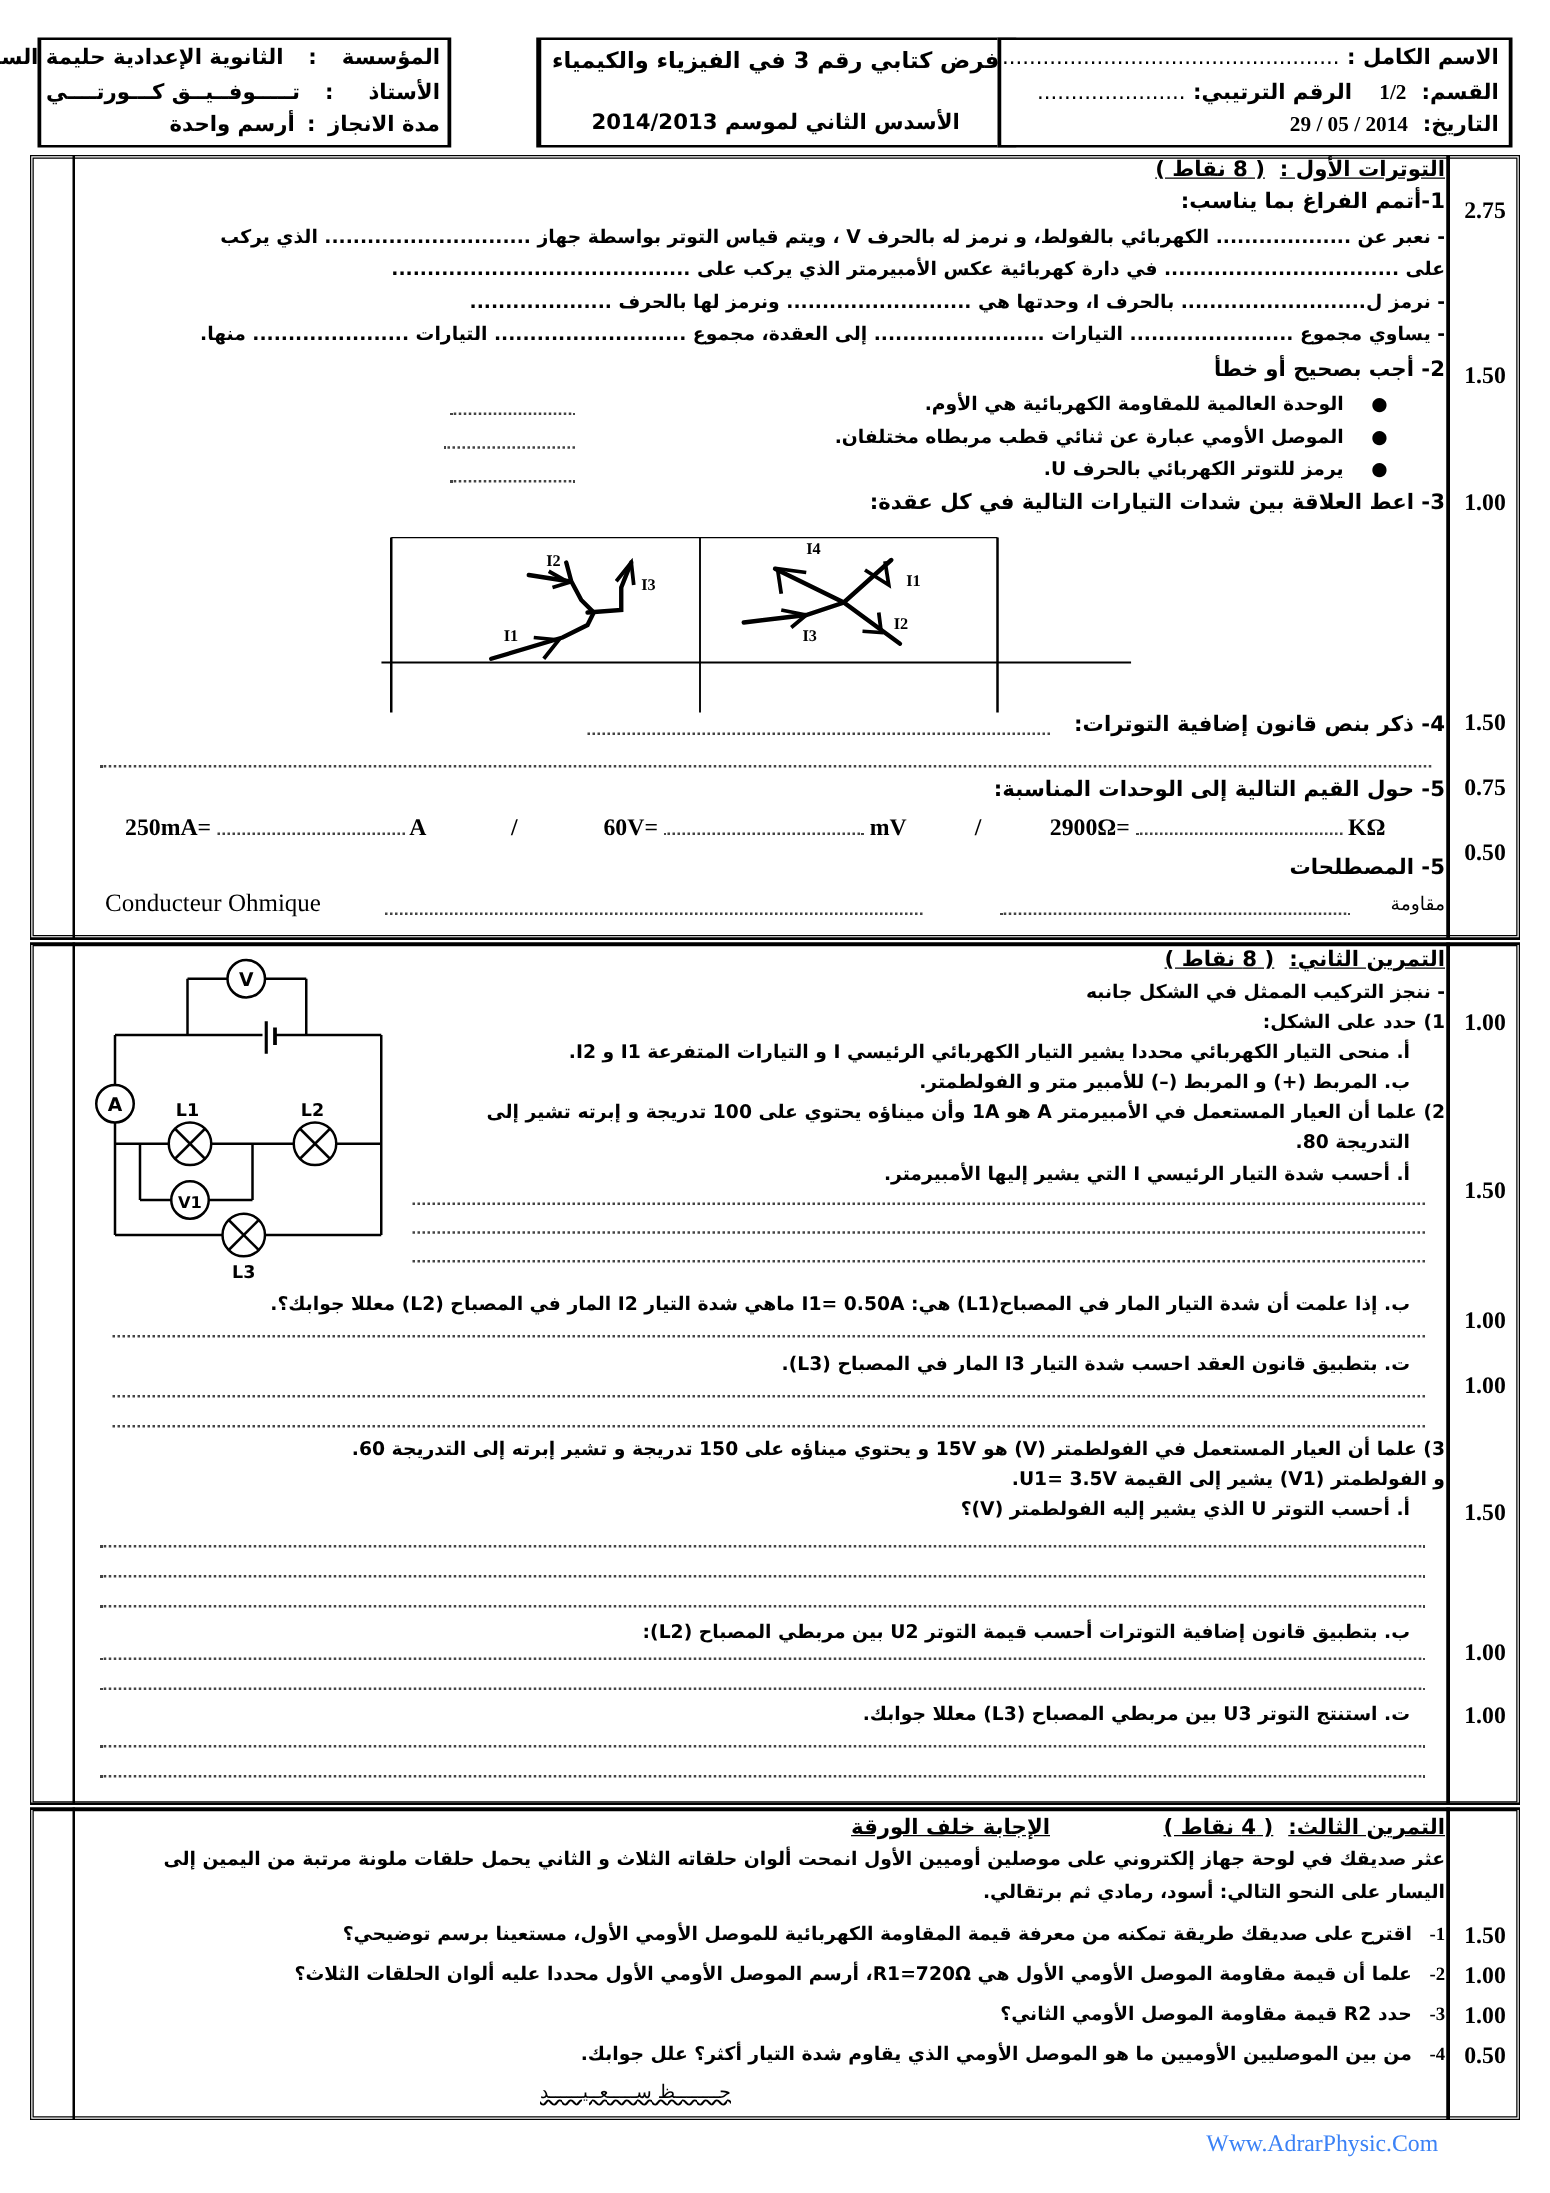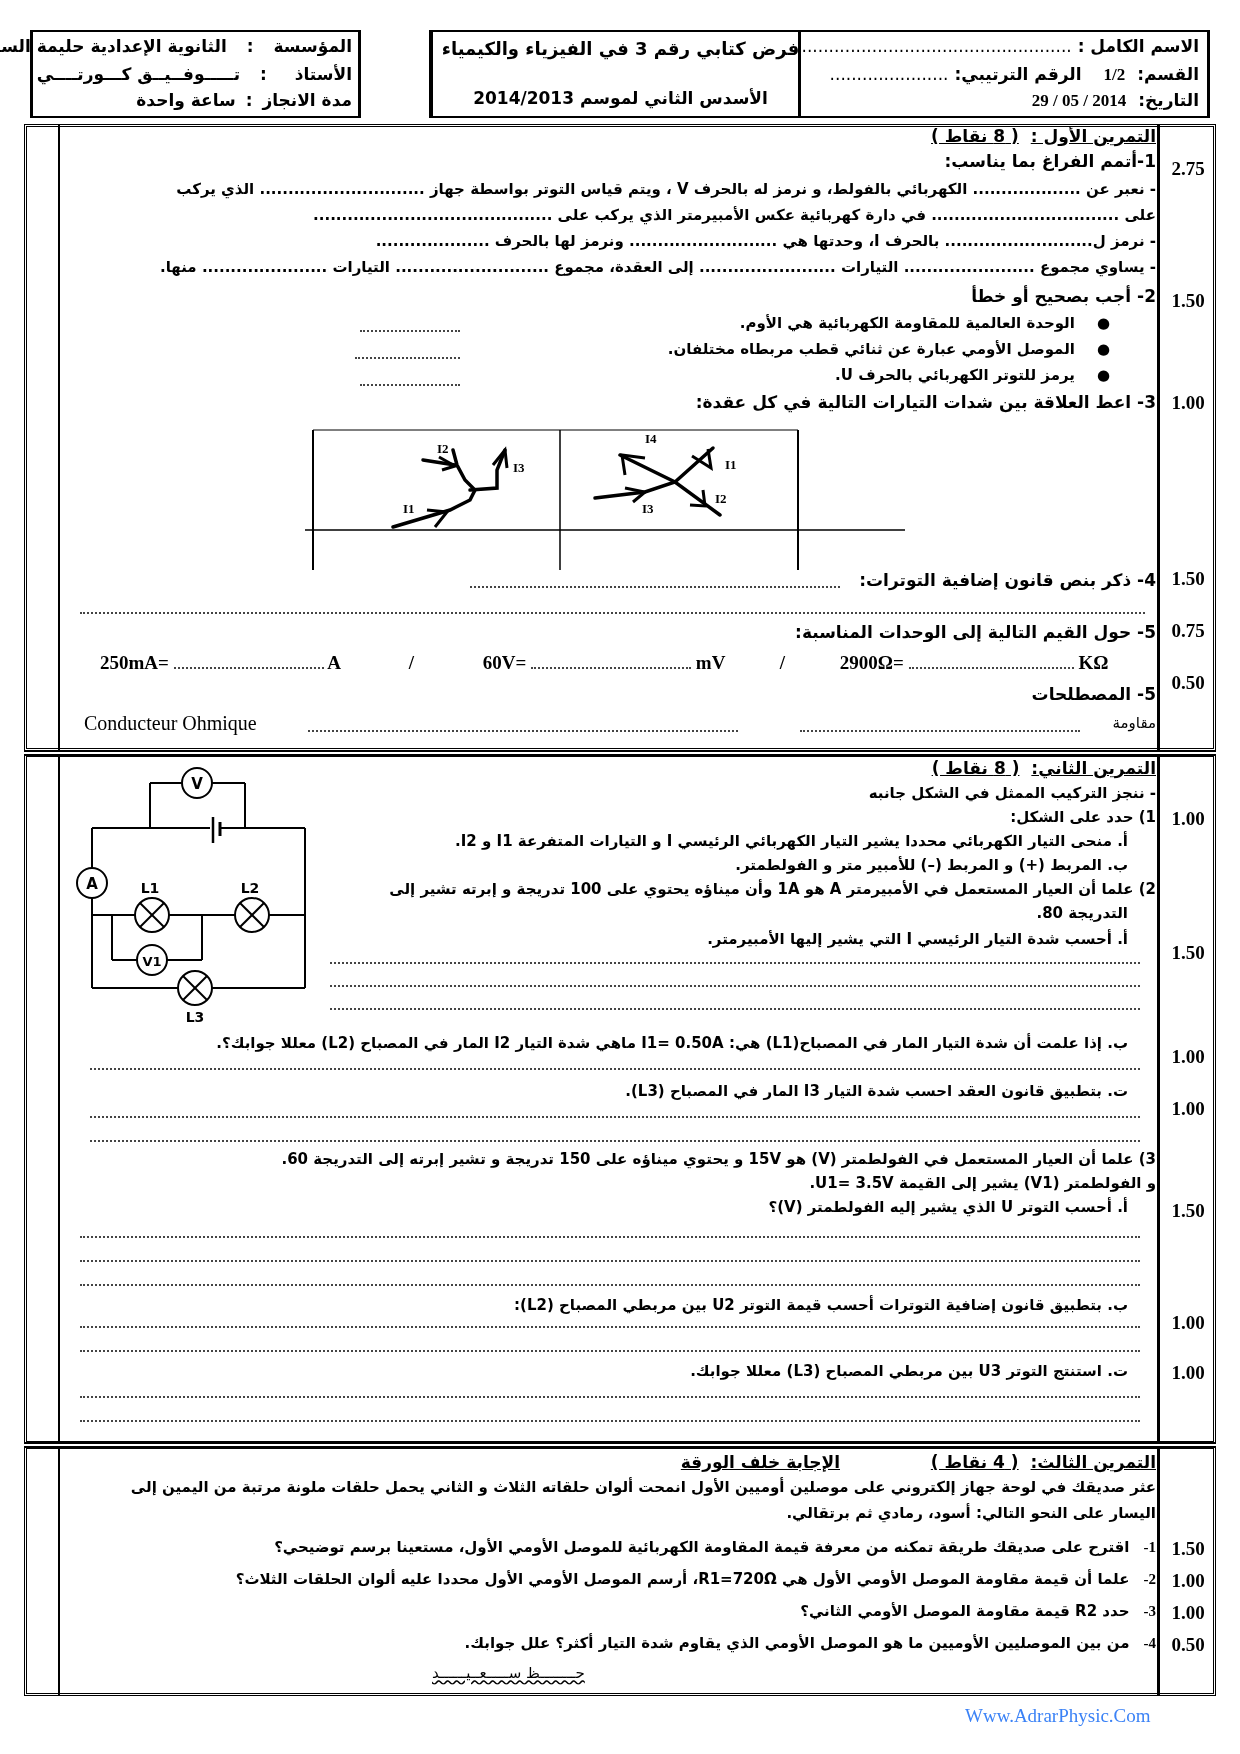--- a/index.html
+++ b/index.html
@@ -32,21 +32,21 @@
     <span>الثانوية الإعدادية حليمة السعدية</span>
   </div>
   <div class="hdr-line" style="right:6px; top:32px;">
     <span>الأستاذ</span>
     <span style="margin:0 22px 0 14px;">:</span>
     <span>تـــــوفــيــق كـــورتــــي</span>
   </div>
   <div class="hdr-line" style="right:6px; top:58px;">
     <span>مدة الانجاز</span>
     <span style="margin:0 4px;">:</span>
-    <span>ساعة واحدة</span>
+    <span>أرسم واحدة</span>
   </div>
 </div>
 
 <div class="hbox" style="left:429px; width:384px; border-left-width:4px; border-right-width:5px;">
   <div class="hdr-line" style="left:0; right:0; text-align:center; top:6px; font-size:18px;">فرض كتابي رقم 3 في الفيزياء والكيمياء</div>
   <div class="hdr-line" style="left:0; right:0; text-align:center; top:56px; font-size:17px;">الأسدس الثاني لموسم 2014/2013</div>
 </div>
 
 <div class="hbox" style="left:798px; width:412px;">
   <div class="hdr-line" style="right:8px; top:4px;">
@@ -63,21 +63,21 @@
     <span>التاريخ:</span>
     <span class="serif" style="margin-right:6px; direction:ltr; unicode-bidi:embed;">29 / 05 / 2014</span>
   </div>
 </div>
 
 <div class="frame" style="top:124px; height:627px;"></div>
 <div class="vline" style="left:58px; top:124px; height:627px;"></div>
 <div class="vline" style="left:1157px; top:124px; height:627px; width:3px;"></div>
 
 <div class="txt" style="right:84px; top:126px; font-size:17px;">
-  <span class="u">التمرين الأول :</span>
+  <span class="u">التوترات الأول :</span>
   <span class="u" style="margin-right:6px;">( 8 نقاط )</span>
 </div>
 
 <div class="txt" style="right:84px; top:151px; font-size:17px;">1-أتمم الفراغ بما يناسب:</div>
 <div class="score" style="top:158px;">2.75</div>
 <div class="txt" style="right:84px; top:180px; font-size:15px;">- نعبر عن ................... الكهربائي بالفولط، و نرمز له بالحرف V ، ويتم قياس التوتر بواسطة جهاز ............................. الذي يركب</div>
 <div class="txt" style="right:84px; top:206px; font-size:15px;">على ................................. في دارة كهربائية عكس الأمبيرمتر الذي يركب على ..........................................</div>
 <div class="txt" style="right:84px; top:232px; font-size:15px;">- نرمز ل.......................... بالحرف I، وحدتها هي .......................... ونرمز لها بالحرف ....................</div>
 <div class="txt" style="right:84px; top:258px; font-size:15px;">- يساوي مجموع ....................... التيارات ........................ إلى العقدة، مجموع ........................... التيارات ...................... منها.</div>
 

